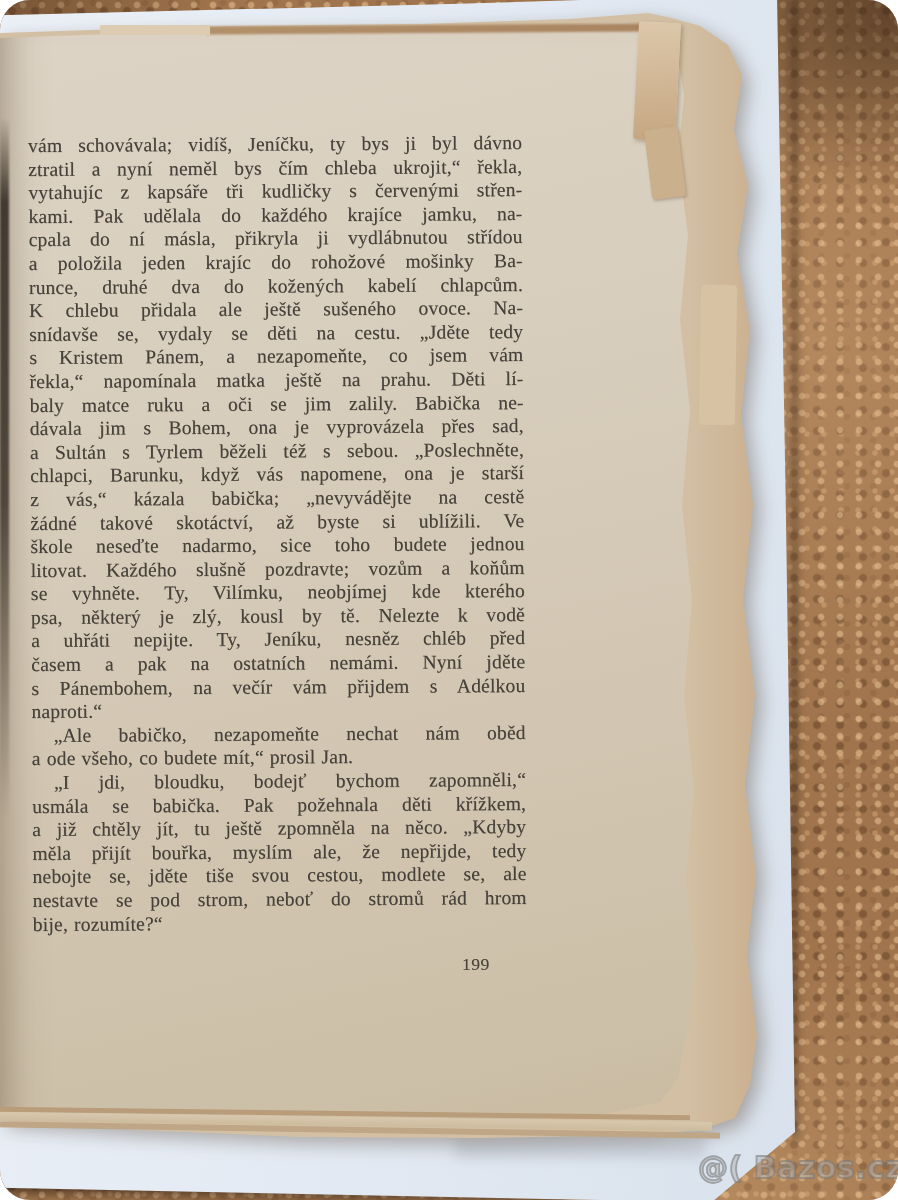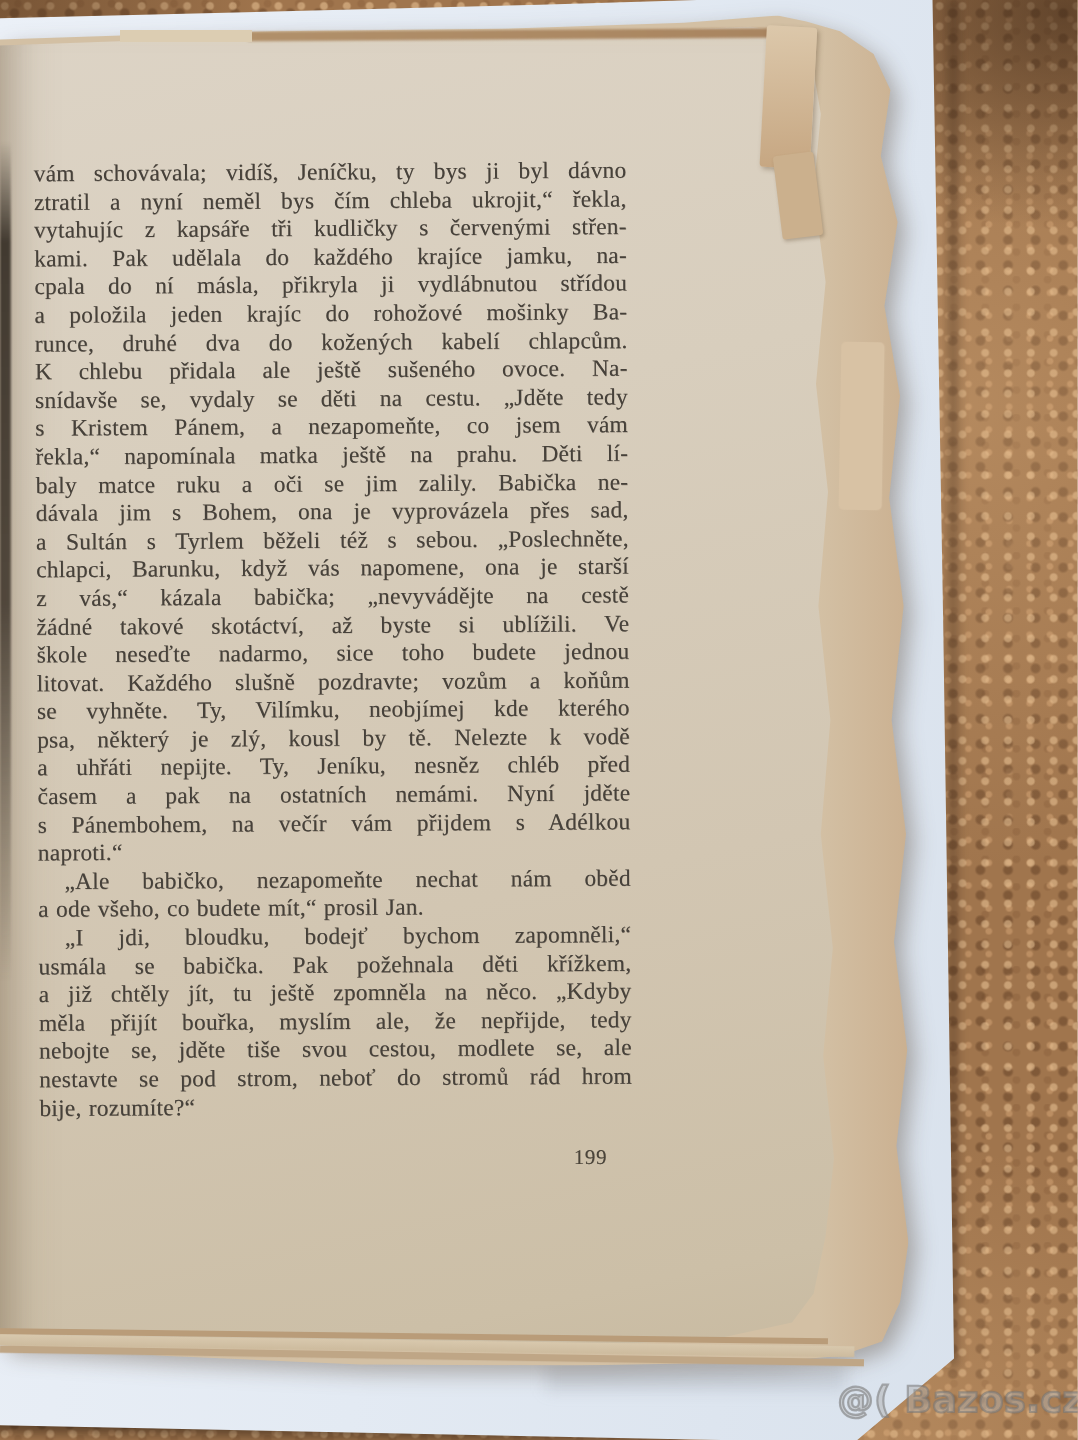--- a/index.html
+++ b/index.html
@@ -1,18 +1,19 @@
 <!DOCTYPE html>
 <html><head>
 <meta charset="utf-8">
 <style>
   html,body{margin:0;padding:0;}
   .scene{
     position:relative;width:898px;height:1200px;overflow:hidden;
     font-family:"Liberation Serif","DejaVu Serif",serif;
+    border-radius:30px;
   }
   
   .carpet{
     position:absolute;inset:0;
     background-color:#a0754d;
     background-image:
       radial-gradient(circle at 4px 5px, rgba(234,196,150,0.55) 0 2.5px, transparent 4px),
       radial-gradient(circle at 12px 11px, rgba(96,62,36,0.5) 0 3px, transparent 5px),
       radial-gradient(circle at 8px 16px, rgba(205,158,112,0.6) 0 2px, transparent 3.5px),
       radial-gradient(circle at 15px 3px, rgba(140,98,62,0.5) 0 2.5px, transparent 4px);
@@ -107,21 +108,21 @@
     position:absolute;left:28px;top:134px;width:494px;
     transform:rotate(-0.35deg);transform-origin:left top;
     color:#46413a;
     font-size:19.5px;line-height:23.6px;letter-spacing:0.2px;word-spacing:0.05em;
     text-shadow:0.3px 0.3px 0.5px rgba(70,60,50,0.45);
   }
   .line{text-align:justify;text-align-last:justify;}
   .line.last{text-align-last:left;}
   .line.indent{text-indent:22px;}
   .page-number{
-    position:absolute;left:462px;top:954px;width:60px;text-align:center;
+    position:absolute;left:462px;top:954px;width:60px;text-align:left;
     color:#4a443a;font-size:17.5px;letter-spacing:0.5px;
     text-shadow:0.3px 0.3px 0.5px rgba(70,60,50,0.4);
   }
   
   .watermark{
     position:absolute;left:698px;top:1150px;
     font-family:"DejaVu Sans","Liberation Sans",sans-serif;
     font-size:30px;font-weight:bold;letter-spacing:0.5px;white-space:nowrap;
     color:rgba(245,245,245,0.22);
     -webkit-text-stroke:1.8px rgba(118,118,118,0.55);

